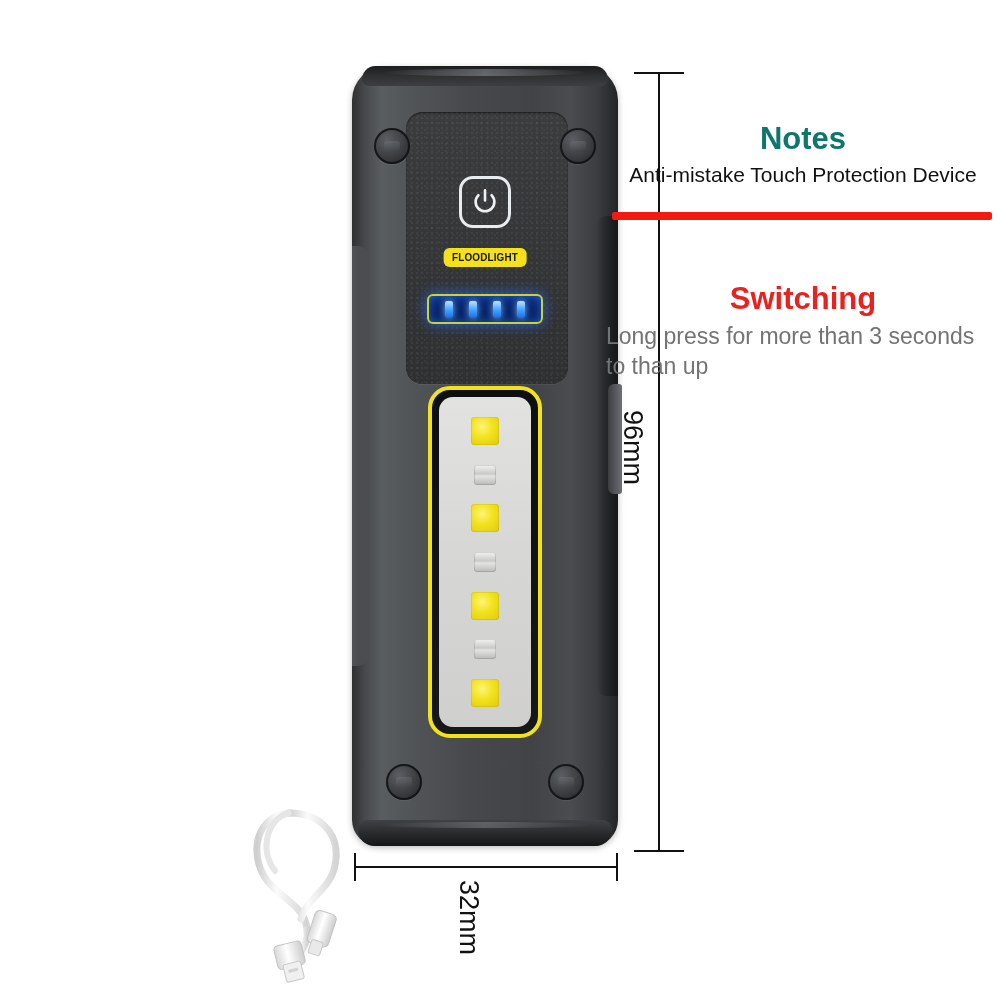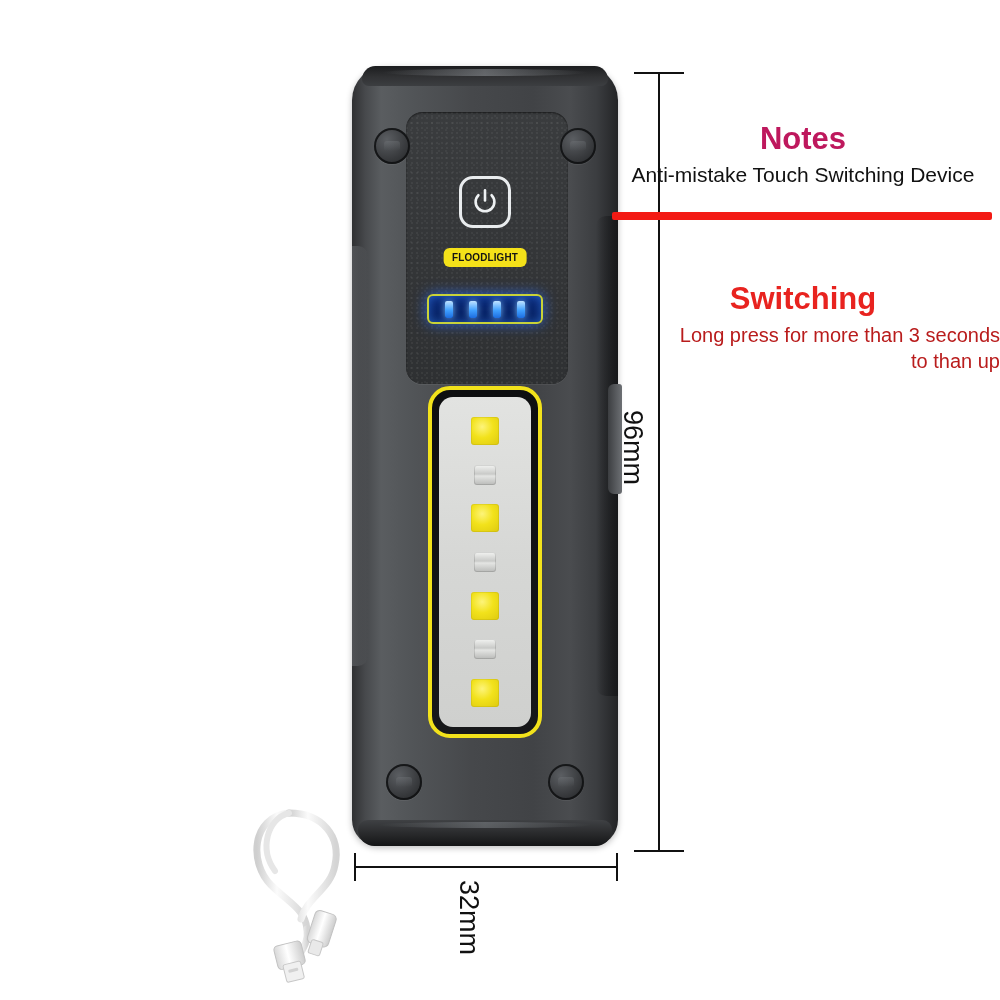--- a/index.html
+++ b/index.html
@@ -192,39 +192,39 @@
   }
   .dim-h-label {
     position: absolute; left: 484px; top: 880px;
     transform: rotate(90deg); transform-origin: left top;
     font-size: 27px; color: #111; white-space: nowrap;
   }
 
   
   .notes { position: absolute; left: 606px; top: 122px; width: 394px; }
   .notes-title {
-    color: #be185d; font-size: 31px; font-weight: 700;
+    color: #0f766e; font-size: 31px; font-weight: 700;
     text-align: center; line-height: 1.1;
   }
   .notes-body {
     color: #111; font-size: 21px; text-align: center;
     line-height: 1.25; margin-top: 6px; white-space: nowrap;
   }
   .red-rule {
     position: absolute; left: 612px; top: 212px; width: 380px; height: 8px;
     background: #f31a14; border-radius: 2px;
   }
   .switching { position: absolute; left: 606px; top: 238px; width: 394px; }
   .switching-title {
     color: #e8231f; font-size: 31px; font-weight: 700; text-align: center;
     line-height: 1.1;
     margin-top: 44px;
   }
   .switching-body {
-    color: #b91c1c; font-size: 20px; text-align: right; line-height: 1.3;
+    color: #737373; font-size: 23px; text-align: left; line-height: 1.3;
     margin-top: 6px;
   }
 </style>
 </head>
 <body>
 
 <div id="stage">
 
   <div class="device">
     <div class="body-shell"></div>
@@ -323,21 +323,21 @@
   <div>
     <div class="dim-h">
       <div class="dim-h-tick" style="left:0;"></div>
       <div class="dim-h-tick" style="right:0;"></div>
     </div>
     <div class="dim-h-label">32mm</div>
   </div>
 
   <div class="notes">
     <div class="notes-title">Notes</div>
-    <div class="notes-body">Anti-mistake Touch Switching Device</div>
+    <div class="notes-body">Anti-mistake Touch Protection Device</div>
   </div>
   <div class="red-rule"></div>
 
   <div class="switching">
     <div class="switching-title">Switching</div>
     <div class="switching-body">
       <div>Long press for more than 3 seconds</div>
       <div>to than up</div>
     </div>
   </div>

